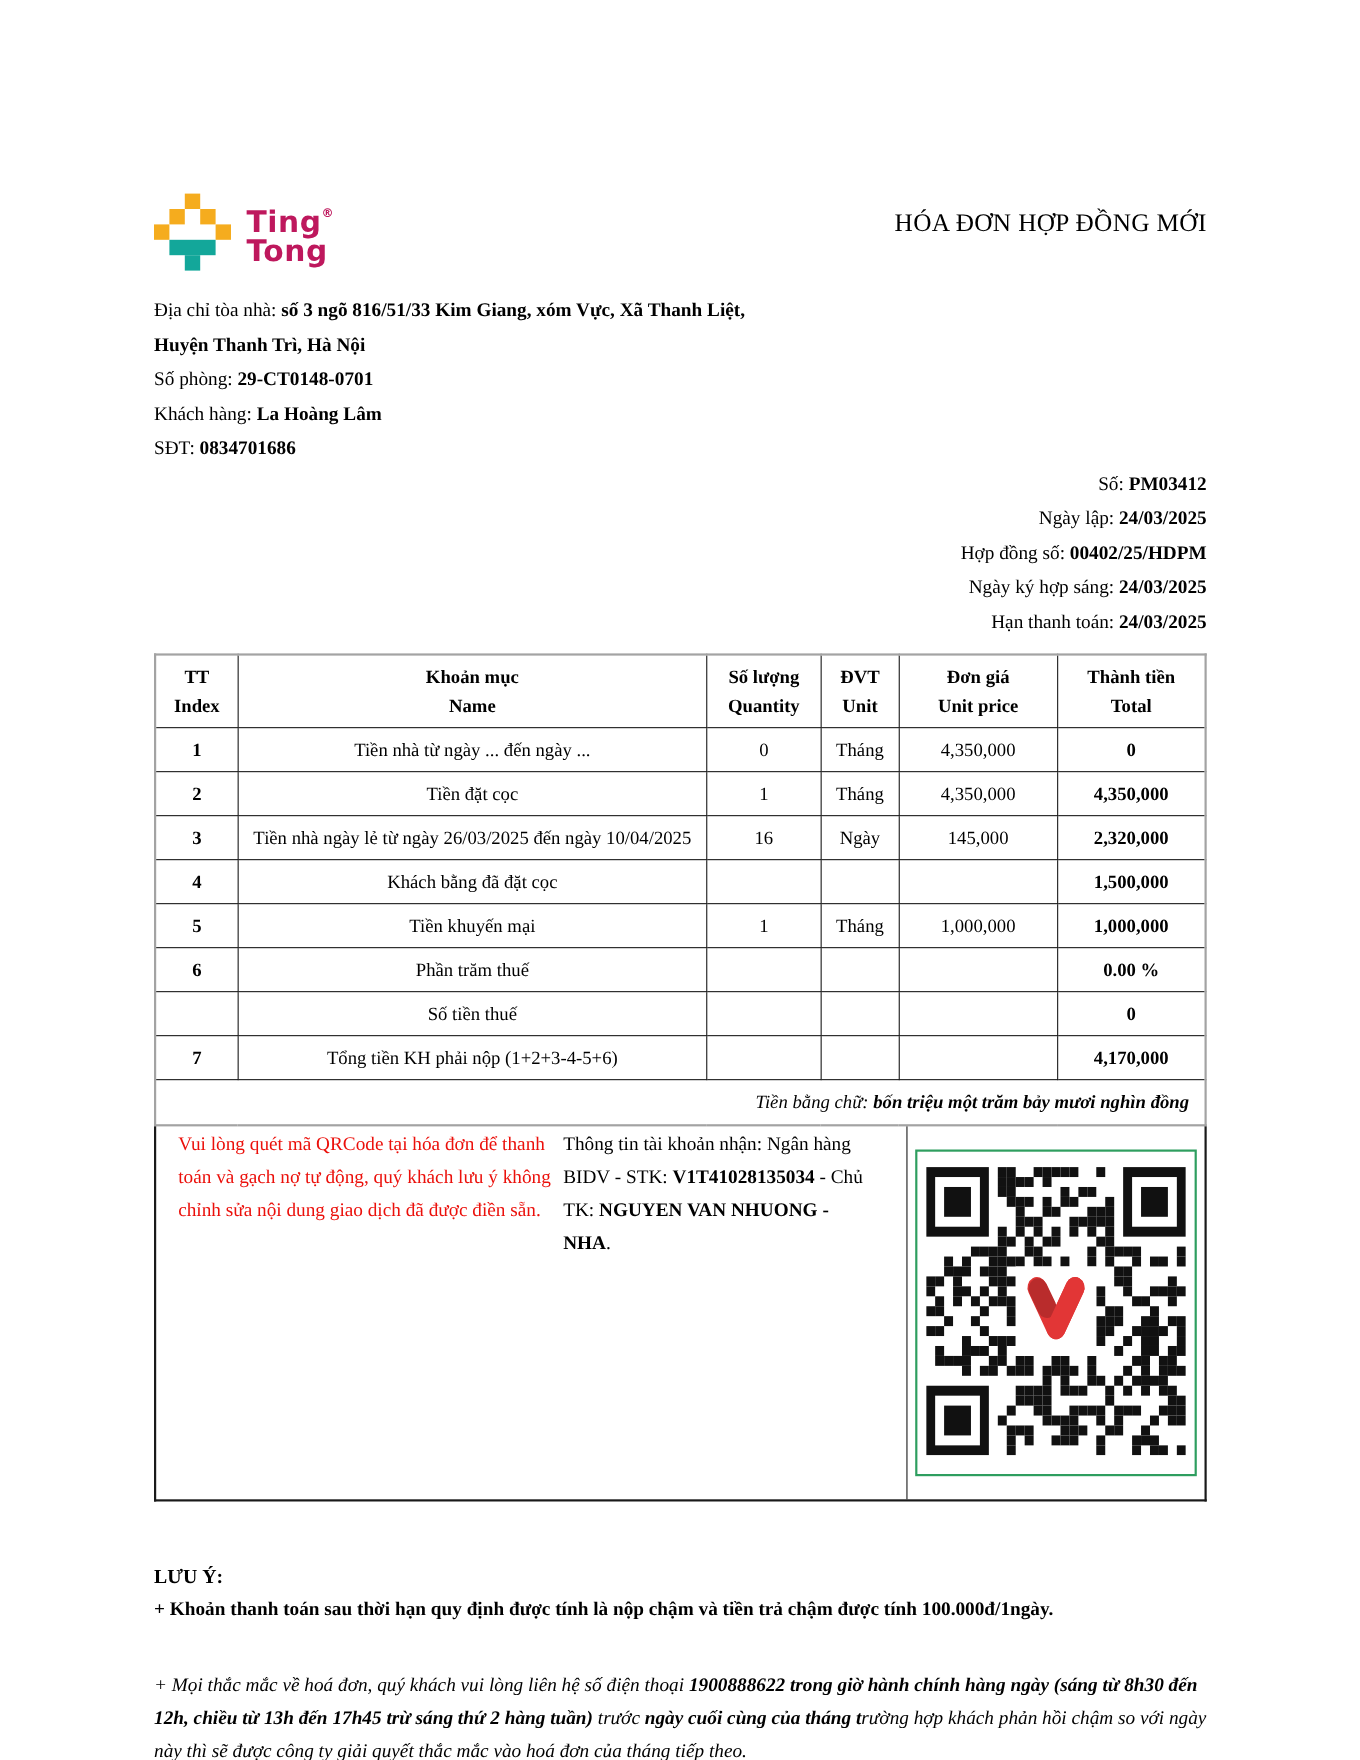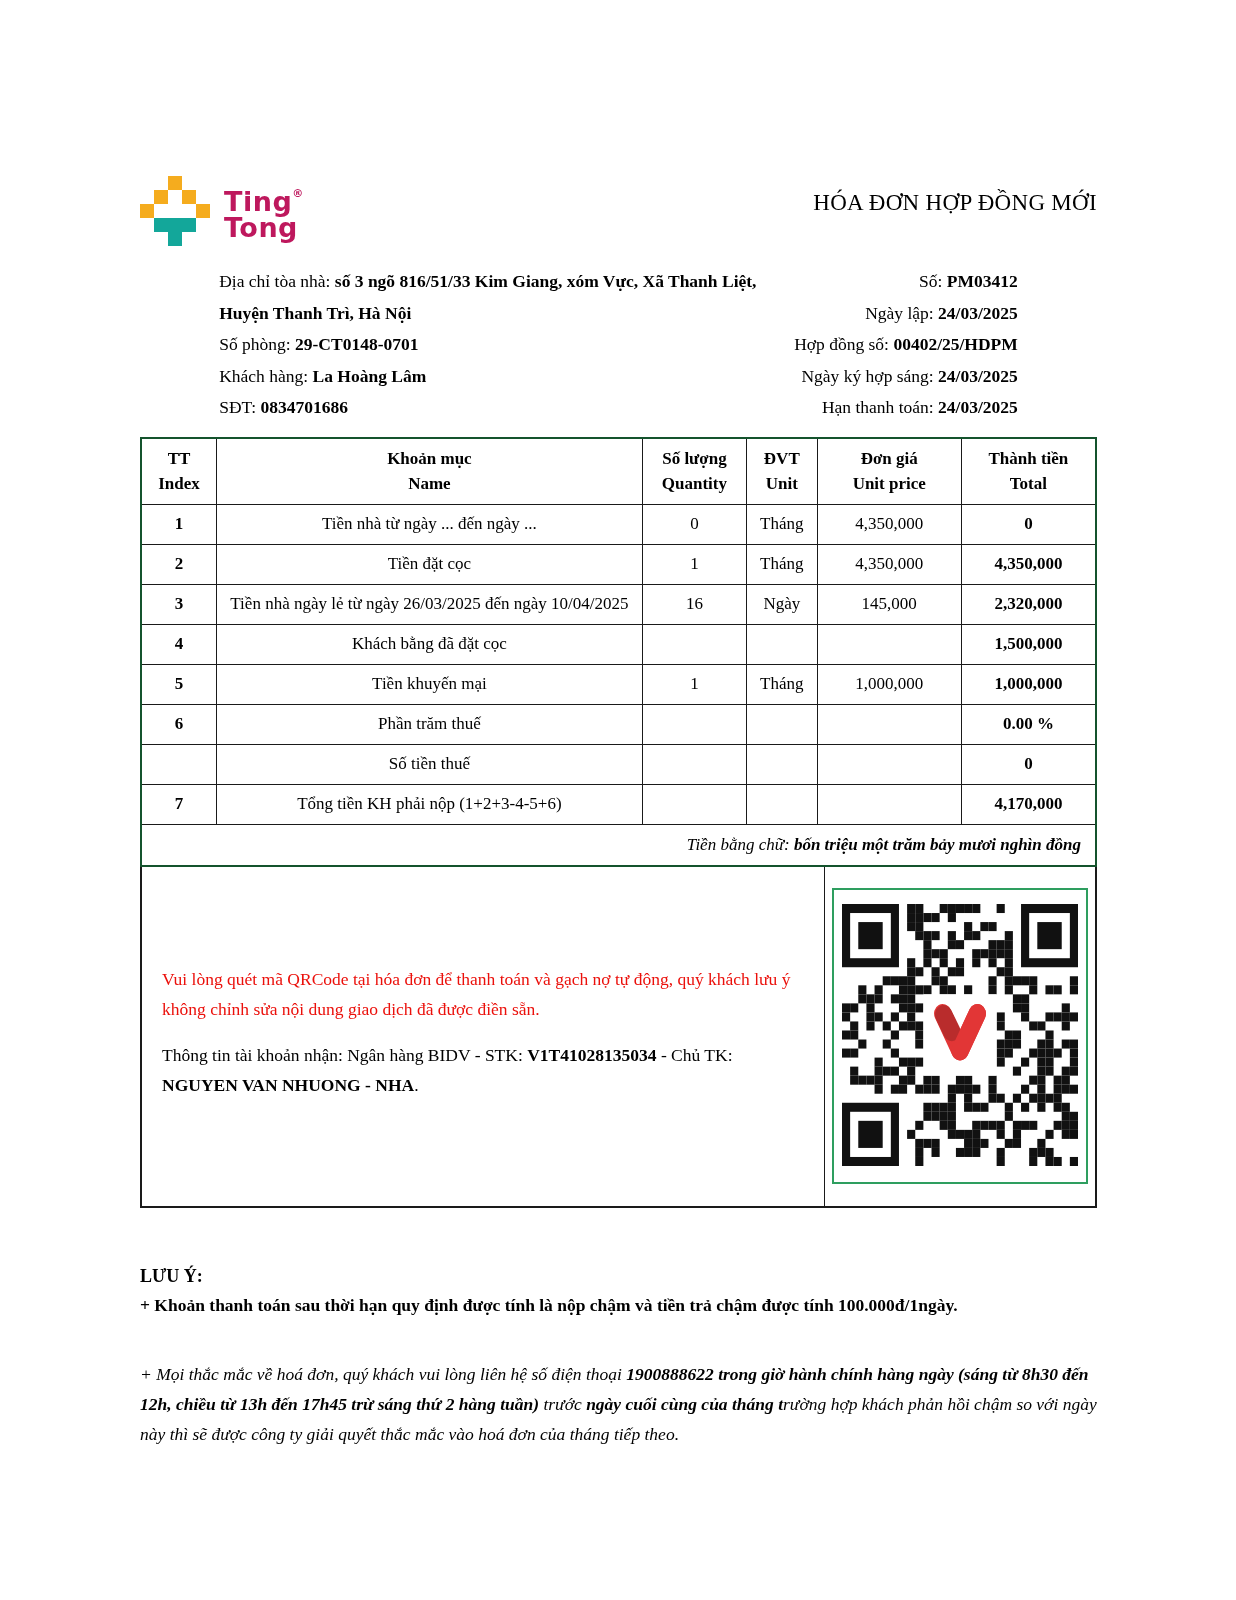--- a/index.html
+++ b/index.html
@@ -21,41 +21,41 @@
   .p-r2c4 { grid-area: 2 / 4; }
   .p-r3c1 { grid-area: 3 / 1; }
   .p-r3c5 { grid-area: 3 / 5; }
   .p-bar  { grid-area: 4 / 2 / 5 / 5; width: 42px !important; }
   .p-stem { grid-area: 5 / 3; }
   .wordmark { font-family: "DejaVu Sans", sans-serif; font-weight: bold; color: #be185d; font-size: 27px; line-height: 26px; letter-spacing: 0.5px; }
   .wordmark sup { font-size: 11px; vertical-align: 14px; }
   .doc-title { font-size: 23px; font-weight: normal; margin-top: 14px; letter-spacing: 0.3px; }
 
   
-  .info { display: flex; justify-content: center; margin-top: 20px; font-size: 17.5px; }
+  .info { display: flex; justify-content: flex-end; margin-top: 20px; font-size: 17.5px; flex-direction: column; }
   .info p { line-height: 31.5px; }
   .info-left { width: 575px; }
   .info-right { text-align: right; }
   .b { font-weight: bold; }
 
   
   table.items { width: 100%; border-collapse: collapse; margin-top: 13px; font-size: 17px; }
   table.items th, table.items td { border: 1.5px solid #1a1a1a; }
-  table.items { border: 2px solid #14532d; }
+  table.items { border: 2px solid #a3a3a3; }
   table.items th { font-weight: bold; padding: 7px 4px; line-height: 1.5; text-align: center; }
   table.items td { padding: 9px 8px; height: 40px; vertical-align: middle; text-align: center; }
   td.cell-name { text-align: left; padding-left: 14px; padding-right: 12px; }
   td.cell-index { font-weight: bold; }
   td.cell-total { font-weight: bold; }
   tr.words-row td { text-align: right; font-style: italic; padding: 10px 14px; }
   tr.words-row .b { font-weight: bold; }
 
   
   .qr-section { display: flex; border: 2px solid #1a1a1a; border-top: none; height: 341px; }
-  .pay-text { flex: 1; border-right: 1.5px solid #1a1a1a; display: flex; flex-direction: column; justify-content: center; padding: 0 24px 8px 20px; font-size: 17.5px; }
+  .pay-text { flex: 1; border-right: 1.5px solid #1a1a1a; display: flex; flex-direction: row; justify-content: center; padding: 0 24px 8px 20px; font-size: 17.5px; }
   .pay-note-red { color: #EB100B; line-height: 30px; margin-bottom: 16px; }
   .pay-account { line-height: 30px; }
   .qr-cell { width: 270px; display: flex; align-items: center; justify-content: center; }
   .qr-box { border: 2.5px solid #2E9E5F; background: #fff; padding: 14px 8px 12px 8px; display: flex; align-items: center; justify-content: center; }
 
   
   .notes { margin-top: 58px; font-size: 17.5px; }
   .notes-heading { font-weight: bold; font-size: 18px; }
   .note1 { font-weight: bold; margin-top: 4px; line-height: 29px; }
   .note2 { margin-top: 39px; line-height: 30px; font-style: italic; }

